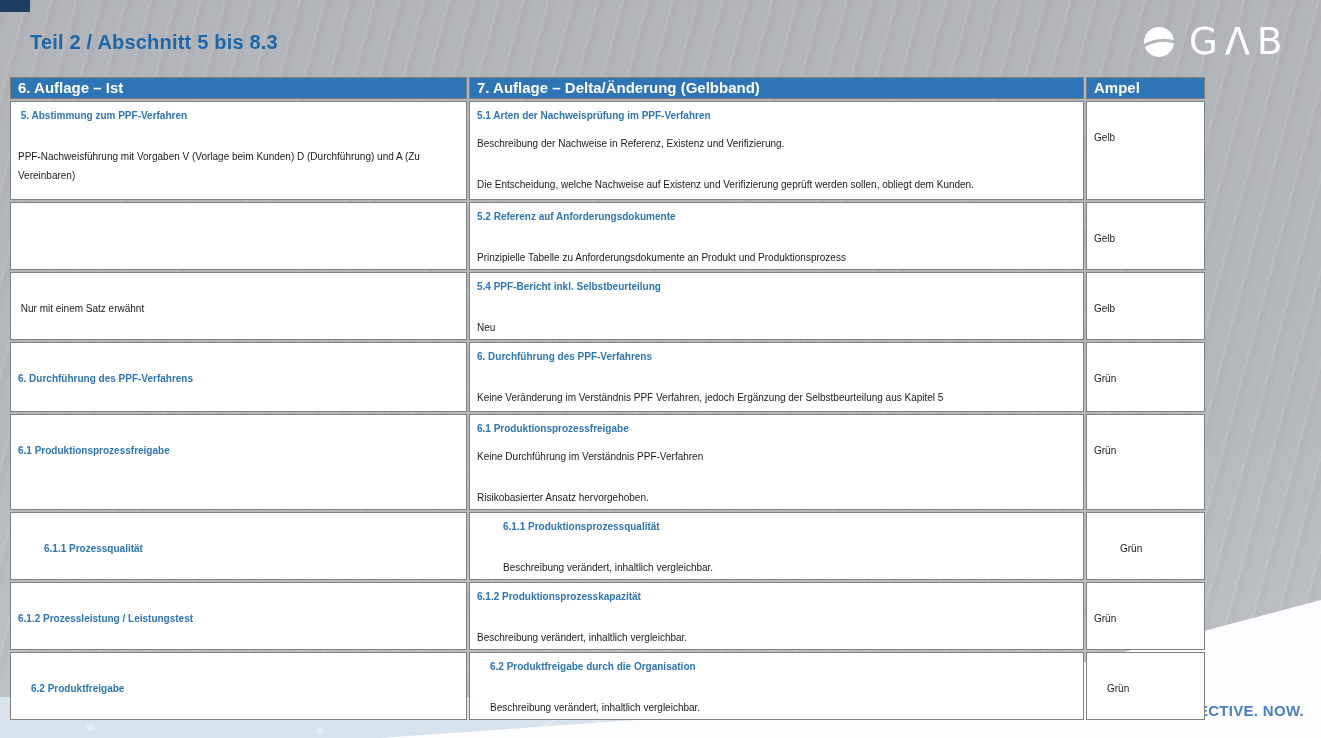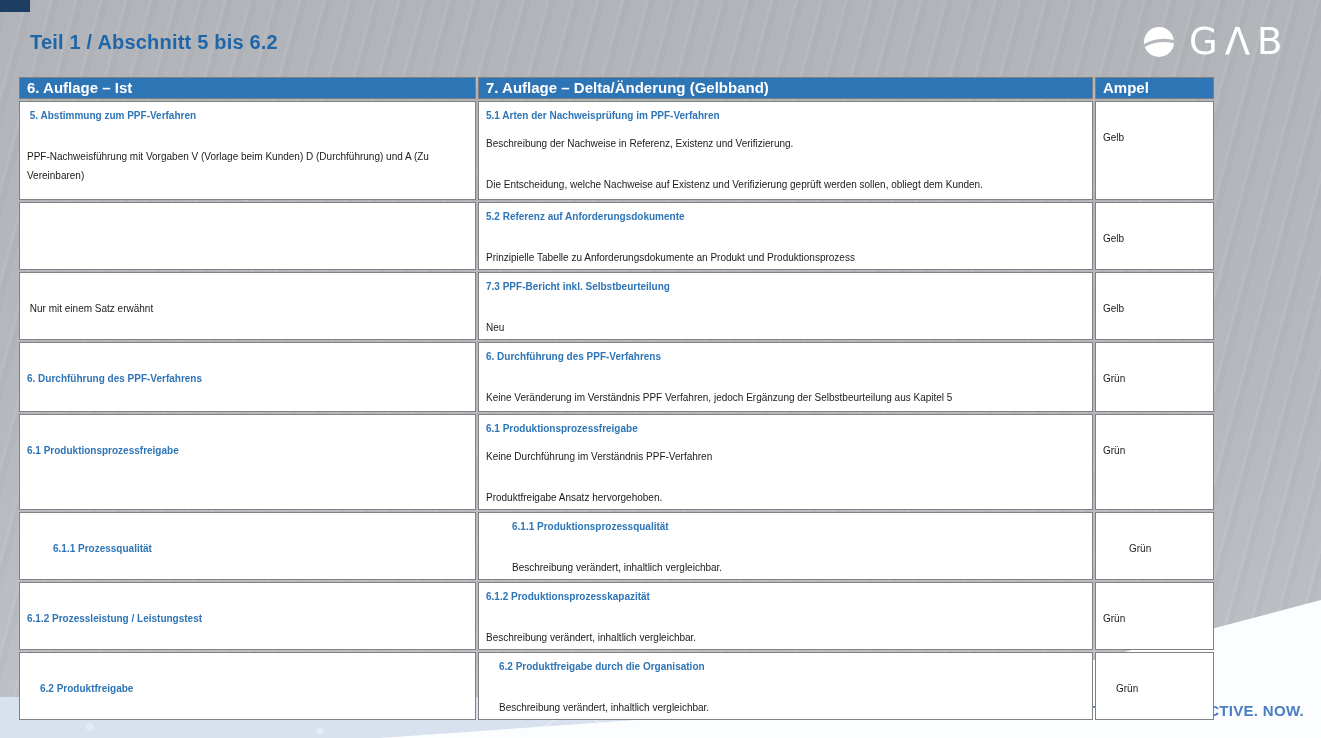--- a/index.html
+++ b/index.html
@@ -37,21 +37,21 @@
     background:#fcfdfe;
     clip-path:polygon(1321px 10px, 1321px 148px, 380px 148px, 950px 108px);
   }
   .slogan {
     position:absolute; top:702px; right:17px;
     font-size:15px; font-weight:bold; color:#4a7ec0; letter-spacing:0.3px;
   }
 
   
   table.cmp {
-    position:absolute; left:17px; top:75px; width:1199px;
+    position:absolute; left:8px; top:75px; width:1199px;
     border-collapse:separate; border-spacing:2px; table-layout:fixed;
   }
   table.cmp th, table.cmp td { box-sizing:border-box; vertical-align:top; }
   table.cmp th {
     background:#2e75b6; color:#ffffff; font-size:15px; font-weight:bold;
     text-align:left; padding:1px 7px 2px; height:19px; border:1px solid #7f7f7f;
     line-height:17px;
   }
   table.cmp td {
     background:#ffffff; border:1px solid #818181;
@@ -83,21 +83,21 @@
       <line x1="115" y1="58" x2="230" y2="110"></line>
     <line x1="115" y1="58" x2="150" y2="150"></line>
   </g>
   <circle cx="115" cy="58" r="6" fill="#ffffff"></circle>
   <circle cx="200" cy="20" r="3" fill="#ffffff"></circle>
   <circle cx="30" cy="120" r="3" fill="#ffffff"></circle>
 </svg>
 
 <div class="corner-block"></div>
 
-<div class="page-title">Teil 1 / Abschnitt 5 bis 6.2</div>
+<div class="page-title">Teil 2 / Abschnitt 5 bis 8.3</div>
 
 <div class="logo">
   <svg class="logo-globe" viewBox="0 0 32 32">
     <circle cx="16" cy="16" r="15" fill="#ffffff"></circle>
     <path d="M-3 23 C 7 14, 23 12, 35 17" stroke="#b5b8bd" stroke-width="3.2" fill="none"></path>
   </svg>
   <span class="logo-text">GΛB</span>
 </div>
 
 <div class="footer-band">
@@ -169,21 +169,21 @@
           <p class="b">Gelb</p>
         </td>
   </tr>
 
 
   <tr class="r4">
     <td>
       <p class="b"> Nur mit einem Satz erwähnt</p>
     </td>
     <td>
-      <p class="h">7.3 PPF-Bericht inkl. Selbstbeurteilung</p>
+      <p class="h">5.4 PPF-Bericht inkl. Selbstbeurteilung</p>
       <p class="b">Neu</p>
     </td>
     <td>
           <p class="b">Gelb</p>
         </td>
   </tr>
 
   <tr class="r5">
     <td>
       <p class="h">6. Durchführung des PPF-Verfahrens</p>
@@ -197,21 +197,21 @@
         </td>
   </tr>
 
   <tr class="r6">
     <td>
       <p class="h">6.1 Produktionsprozessfreigabe</p>
     </td>
     <td>
       <p class="h">6.1 Produktionsprozessfreigabe</p>
       <p class="b">Keine Durchführung im Verständnis PPF-Verfahren</p>
-      <p class="b">Produktfreigabe Ansatz hervorgehoben.</p>
+      <p class="b">Risikobasierter Ansatz hervorgehoben.</p>
     </td>
     <td>
           <p class="b">Grün</p>
         </td>
   </tr>
 
   <tr class="r7">
     <td>
       <p class="h">6.1.1 Prozessqualität</p>
     </td>

